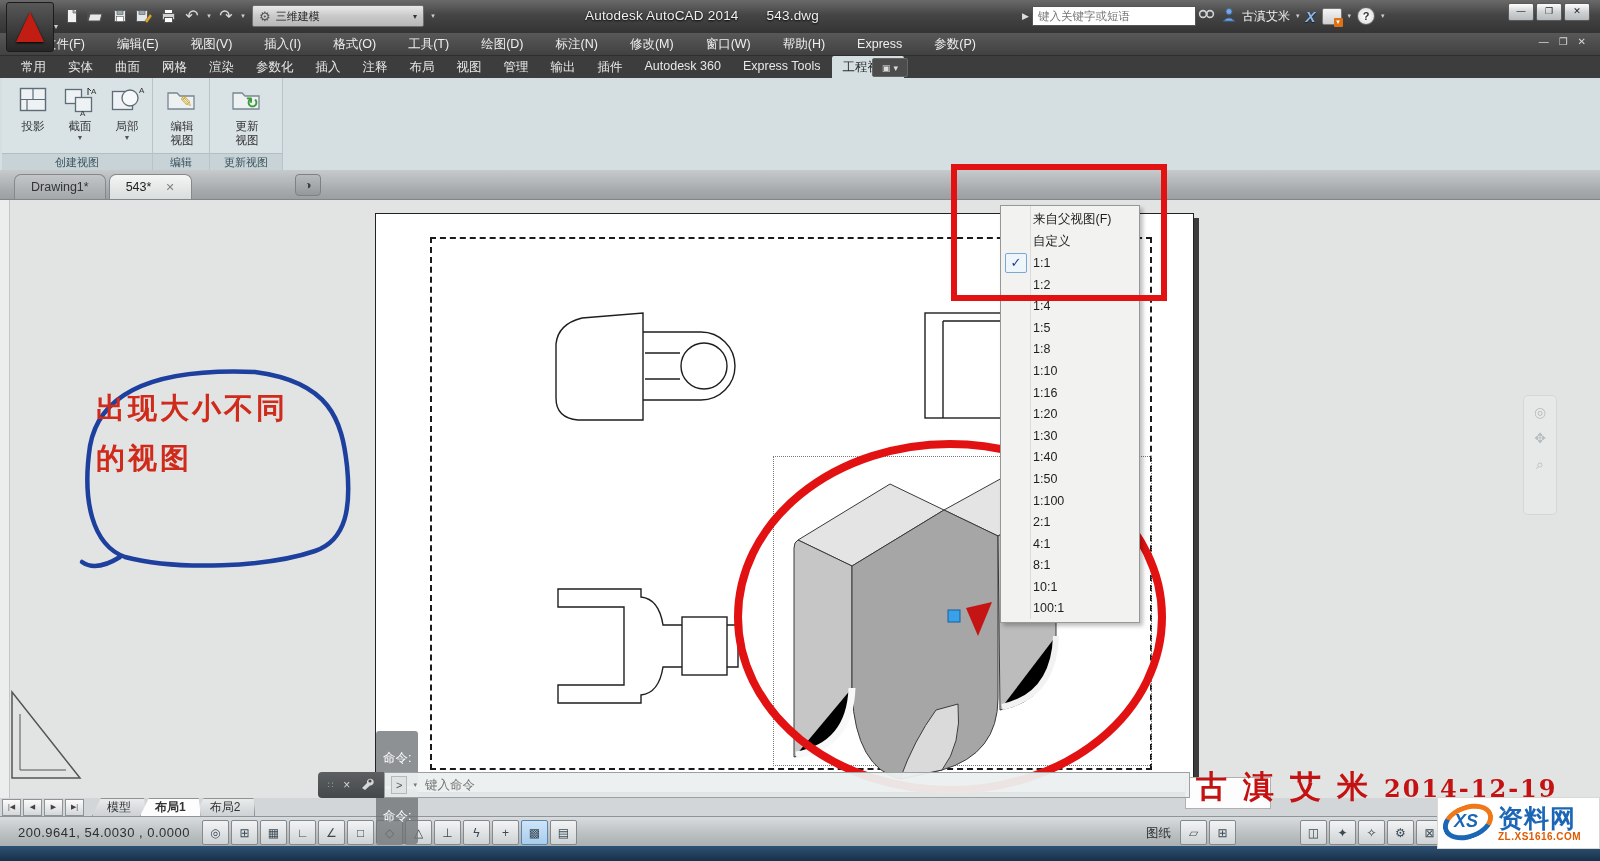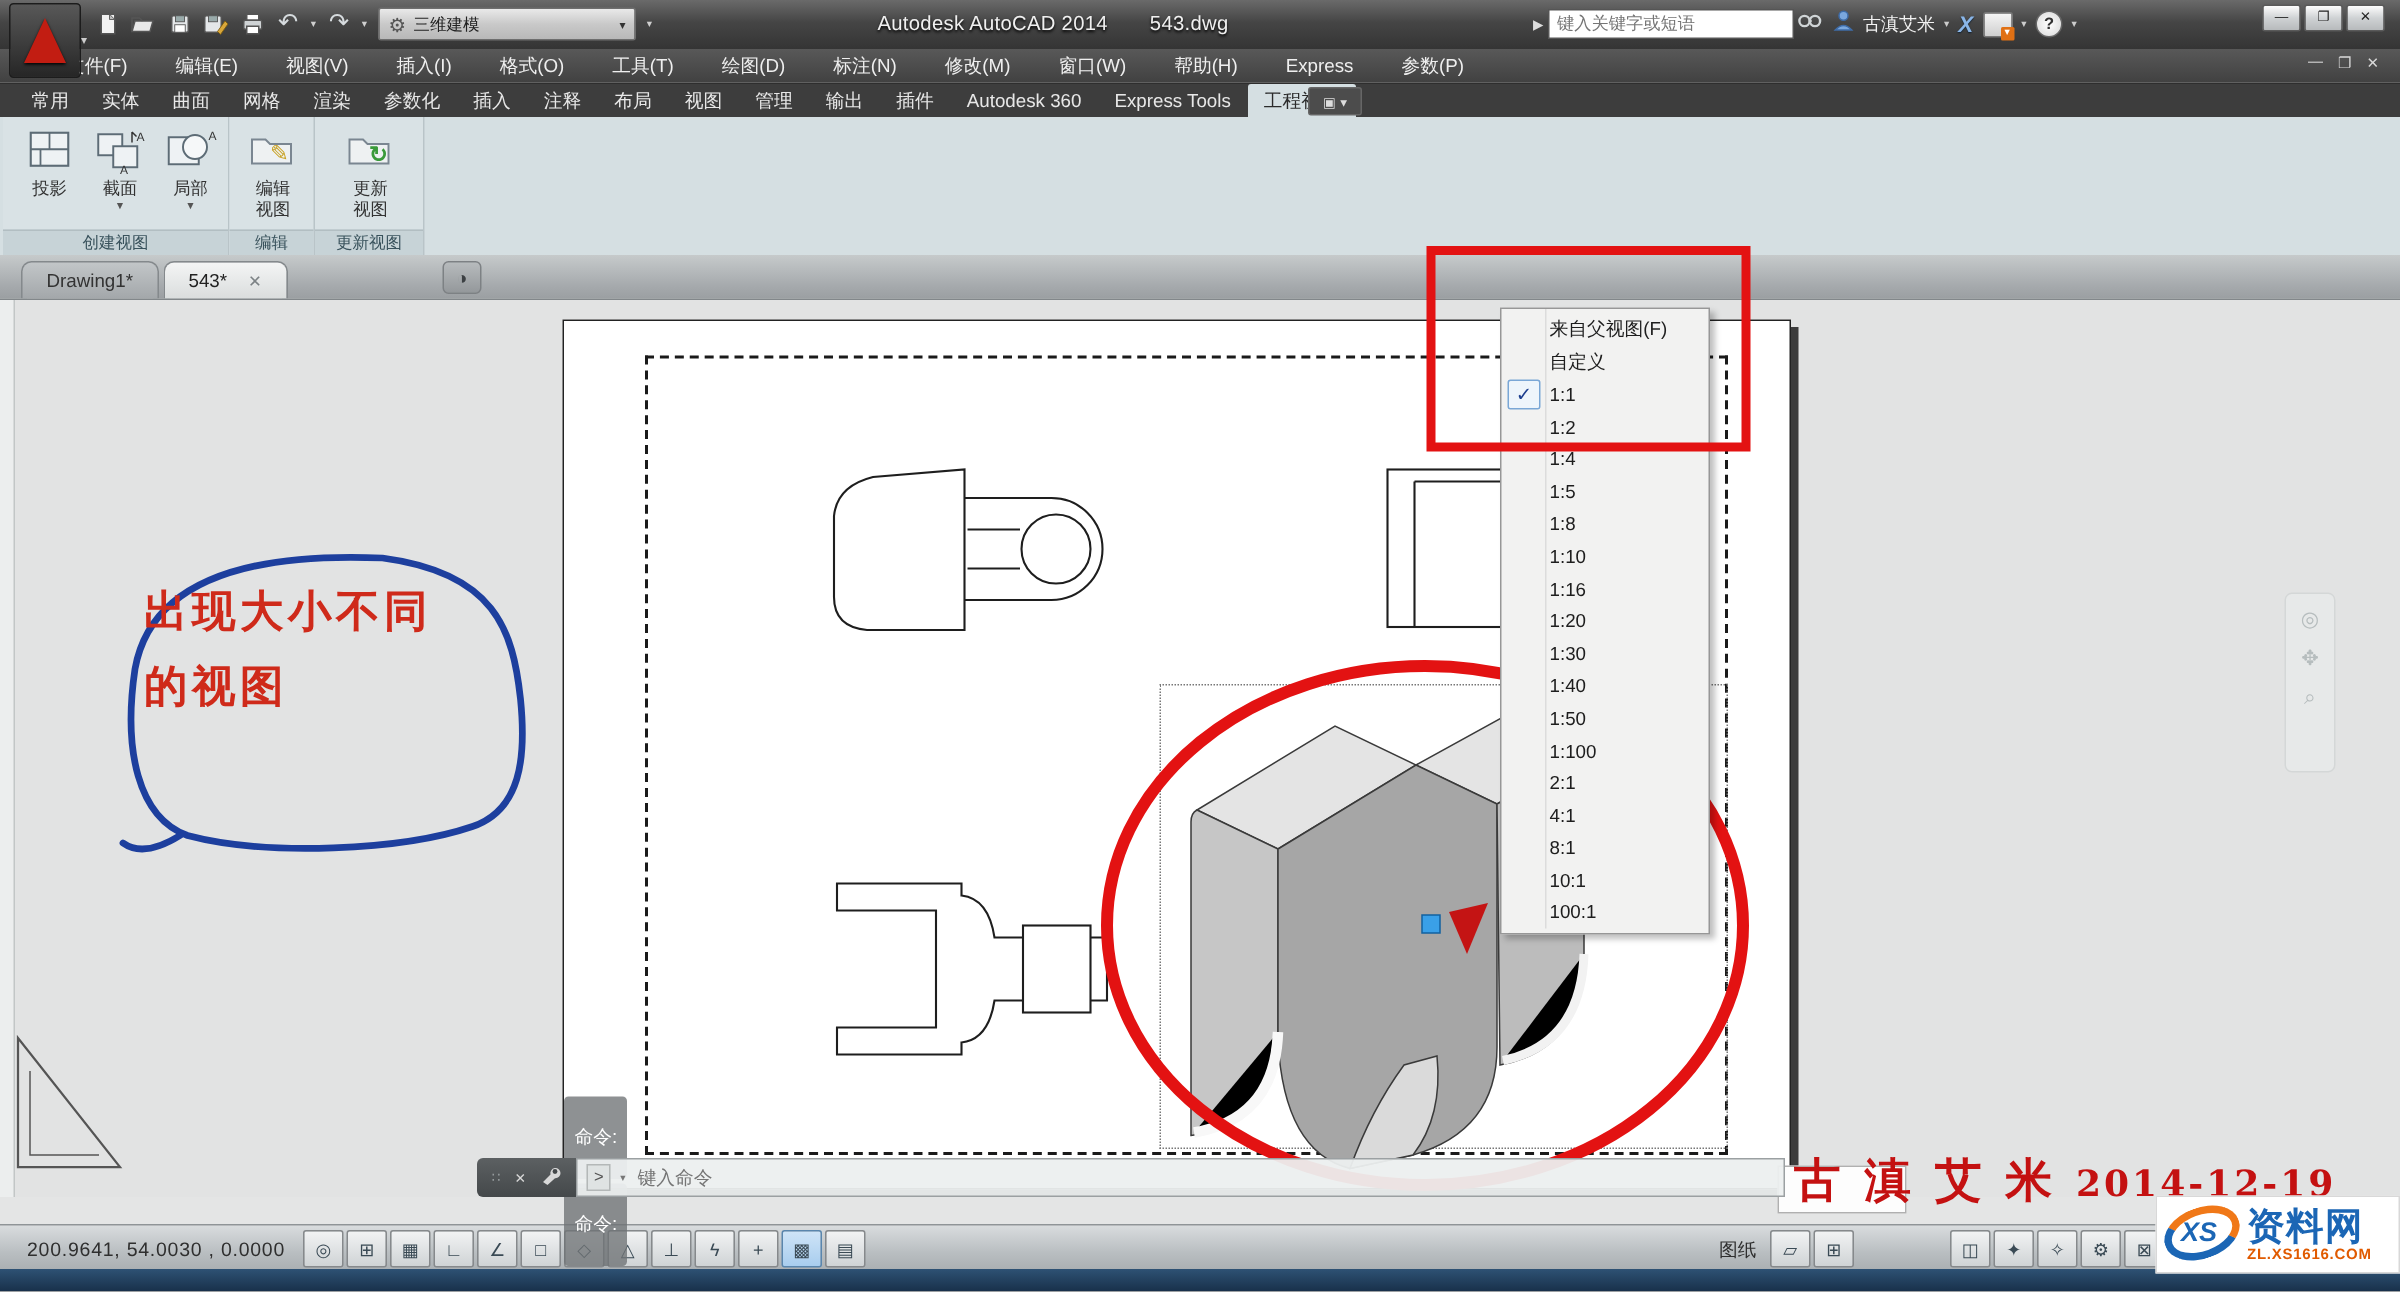--- a/index.html
+++ b/index.html
@@ -47,21 +47,21 @@
     border:1px solid #5a5a5a;border-radius:2px;color:#222;font-size:9px;line-height:15px;text-align:center;cursor:pointer;}
 
   
   #menubar{position:absolute;left:0;top:33px;width:1600px;height:23px;
     background:linear-gradient(#585858,#414141);border-bottom:1px solid #2e2e2e;display:flex;align-items:center;padding-left:28px;box-sizing:border-box;}
   .menu-item{color:#efefef;font-size:12.5px;padding:0 16px;height:23px;line-height:23px;cursor:pointer;}
   #doc-win-controls{position:absolute;right:14px;top:36px;display:flex;gap:10px;color:#d8d8d8;font-size:10px;}
   #doc-win-controls span{cursor:pointer;}
 
   
-  #ribbon-tabs{position:absolute;left:0;top:56px;width:1600px;height:22px;background:#3d3d3d;display:flex;align-items:center;padding-left:10px;box-sizing:border-box;}
+  #ribbon-tabs{position:absolute;left:0;top:56px;width:1600px;height:22px;background:#3d3d3d;display:flex;align-items:flex-start;padding-left:10px;box-sizing:border-box;}
   .rtab{color:#e8e8e8;font-size:12.5px;padding:3px 11px;cursor:pointer;border-radius:2px 2px 0 0;}
   .rtab.active{background:#d5dfe2;color:#2b2b2b;}
   #rtab-extra{margin-left:6px;margin-bottom:2px;width:34px;height:17px;background:#4c4c4c;border:1px solid #666;border-radius:2px;
     color:#ddd;font-size:9px;display:flex;align-items:center;justify-content:center;gap:3px;cursor:pointer;}
 
   
   #ribbon{position:absolute;left:0;top:78px;width:1600px;height:92px;background:#d5dfe2;border-bottom:1px solid #9aa4a8;}
   .panel{position:absolute;top:0;height:92px;background:#d9e2e5;border-right:1px solid #b9c4c8;}
   .panel-title{position:absolute;left:0;right:0;bottom:0;height:16px;background:#c7d3d7;border-top:1px solid #b2bec2;
     font-size:11px;color:#39525c;text-align:center;line-height:16px;}
@@ -561,20 +561,35 @@
     <div id="hscroll-box"></div>
 
     <div id="watermark">
       <span id="wm-name">古滇艾米</span>
       <span id="wm-date">2014-12-19</span>
     </div>
   </div>
 
   <div id="red-rect"></div>
 
+  <div id="layout-row">
+    <span style="display:flex">
+
+    <div class="lnav"><span>|◀</span></div>
+        <div class="lnav"><span>◀</span></div>
+        <div class="lnav"><span>▶</span></div>
+        <div class="lnav"><span>▶|</span></div>
+      </span>
+    <div id="layout-tabs">
+
+    <div class="ltab"><span>模型</span></div>
+        <div class="ltab active"><span>布局1</span></div>
+        <div class="ltab"><span>布局2</span></div>
+      </div>
+  </div>
 
   <div id="statusbar">
     <div id="coords">200.9641, 54.0030 , 0.0000</div>
     <div id="status-left-icons">
 
     <div class="sicon">
           <span>◎</span>
         </div>
         <div class="sicon">
           <span>⊞</span>

